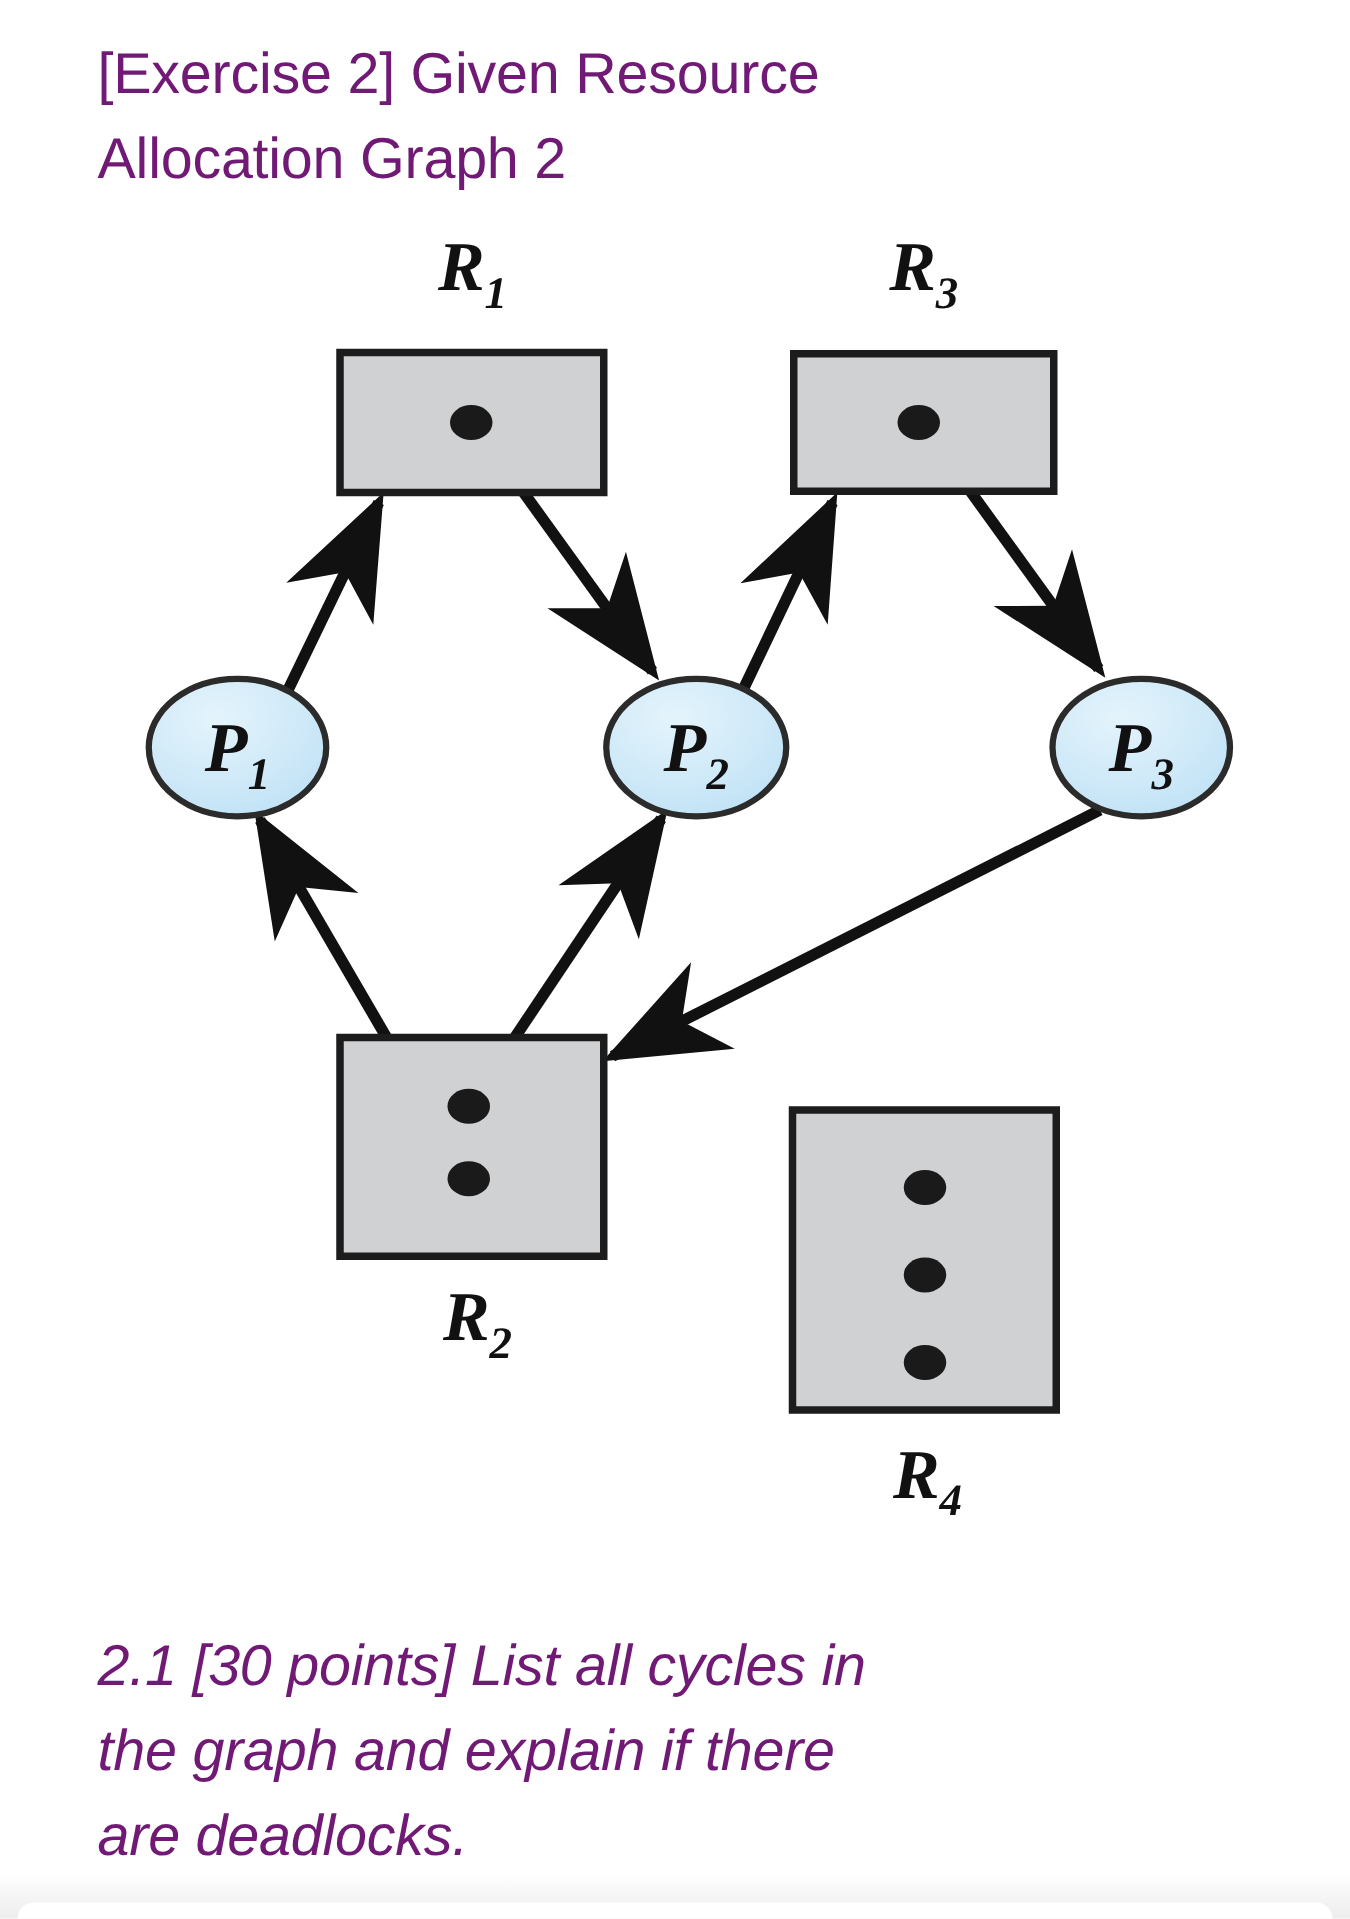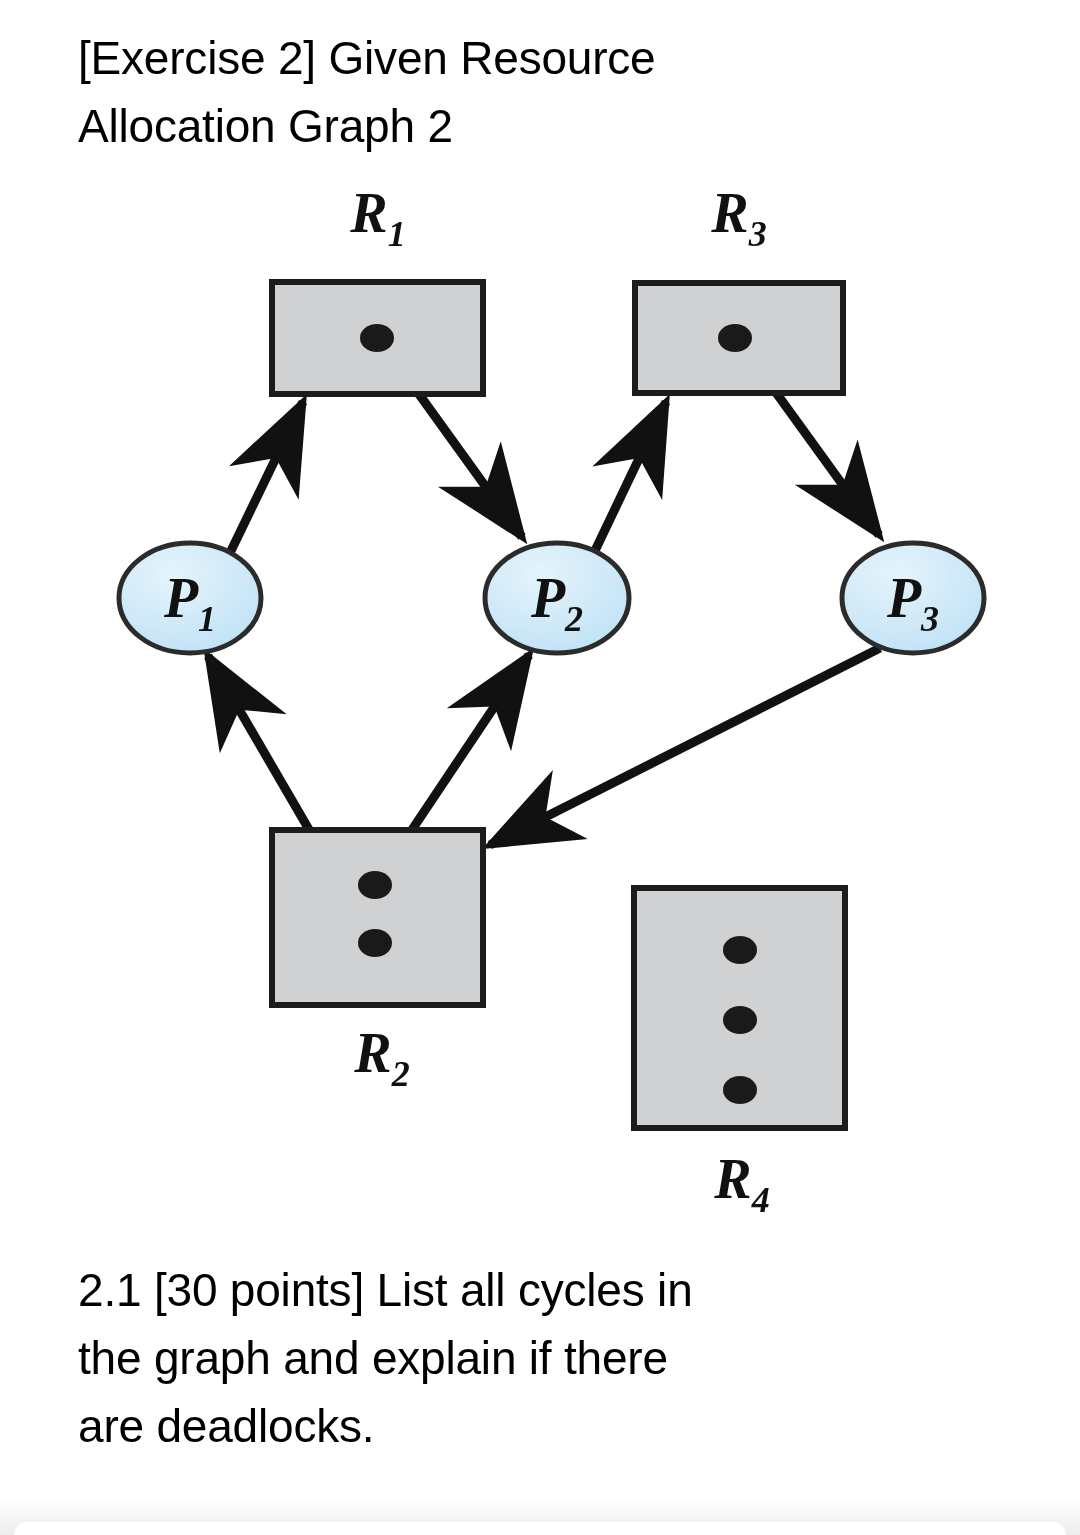--- a/index.html
+++ b/index.html
@@ -25,26 +25,26 @@
   }
 
   .prose {
     position: absolute;
     left: 78px;
     width: 880px;
     font-family: "Liberation Sans", sans-serif;
     font-size: 46px;
     line-height: 68px;
     letter-spacing: -0.2px;
-    color: #000000;
+    color: #701a75;
     white-space: pre-wrap;
   }
 
   #title-text { top: 24px; }
-  #question-text { top: 1256px; }
+  #question-text { top: 1298px; font-style: italic; }
 
   #graph-figure {
     position: absolute;
     left: 0;
     top: 185px;
     width: 900px;
     height: 1060px;
   }
   #graph-figure svg {
     display: block;

